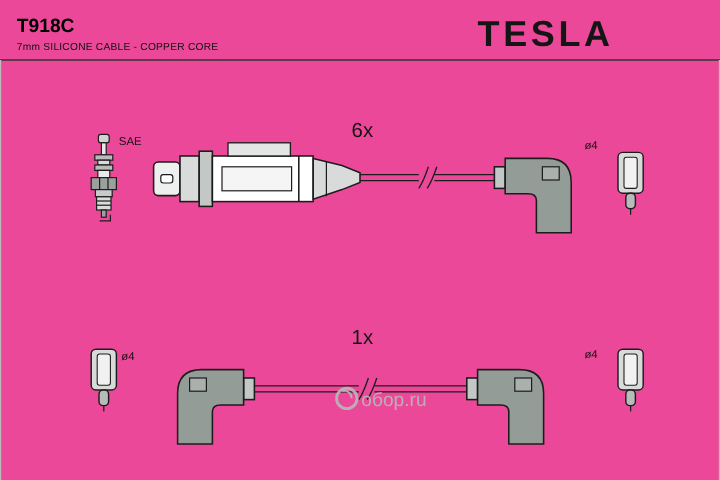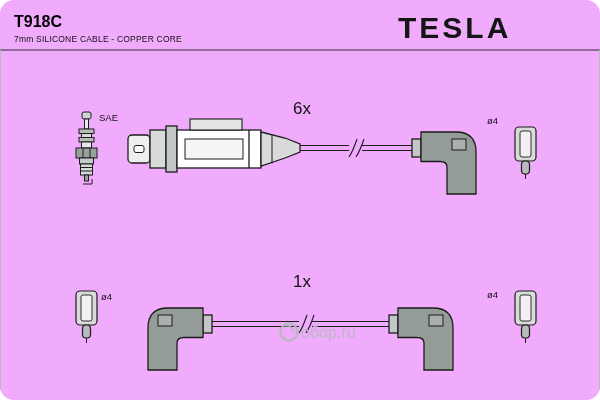--- a/index.html
+++ b/index.html
@@ -1,18 +1,18 @@
 <!DOCTYPE html>
 <html><head>
 <meta charset="utf-8">
 <style>
   html,body{margin:0;padding:0;background:#ffffff;}
   #stage{
-    position:relative;width:600px;height:400px;background:#f0abfc;overflow:hidden;
-    font-family:"Liberation Sans", sans-serif;color:#1c1c1c;border-radius:14px;
+    position:relative;width:600px;height:400px;background:#ec4899;overflow:hidden;
+    font-family:"Liberation Sans", sans-serif;color:#1c1c1c;
   }
   svg{display:block}
   text{font-family:"Liberation Sans", sans-serif;}
   .part-number{font-size:16px;font-weight:bold;fill:#000;}
   .subtitle{font-size:8.5px;fill:#111;letter-spacing:.2px;}
   .brand{font-size:30px;font-weight:900;fill:#151515;letter-spacing:3px;}
   .qty{font-size:17px;fill:#111;}
   .small-label{font-size:9.5px;fill:#111;}
   .wm-text{font-size:16px;fill:#b6bab9;}
 </style>

